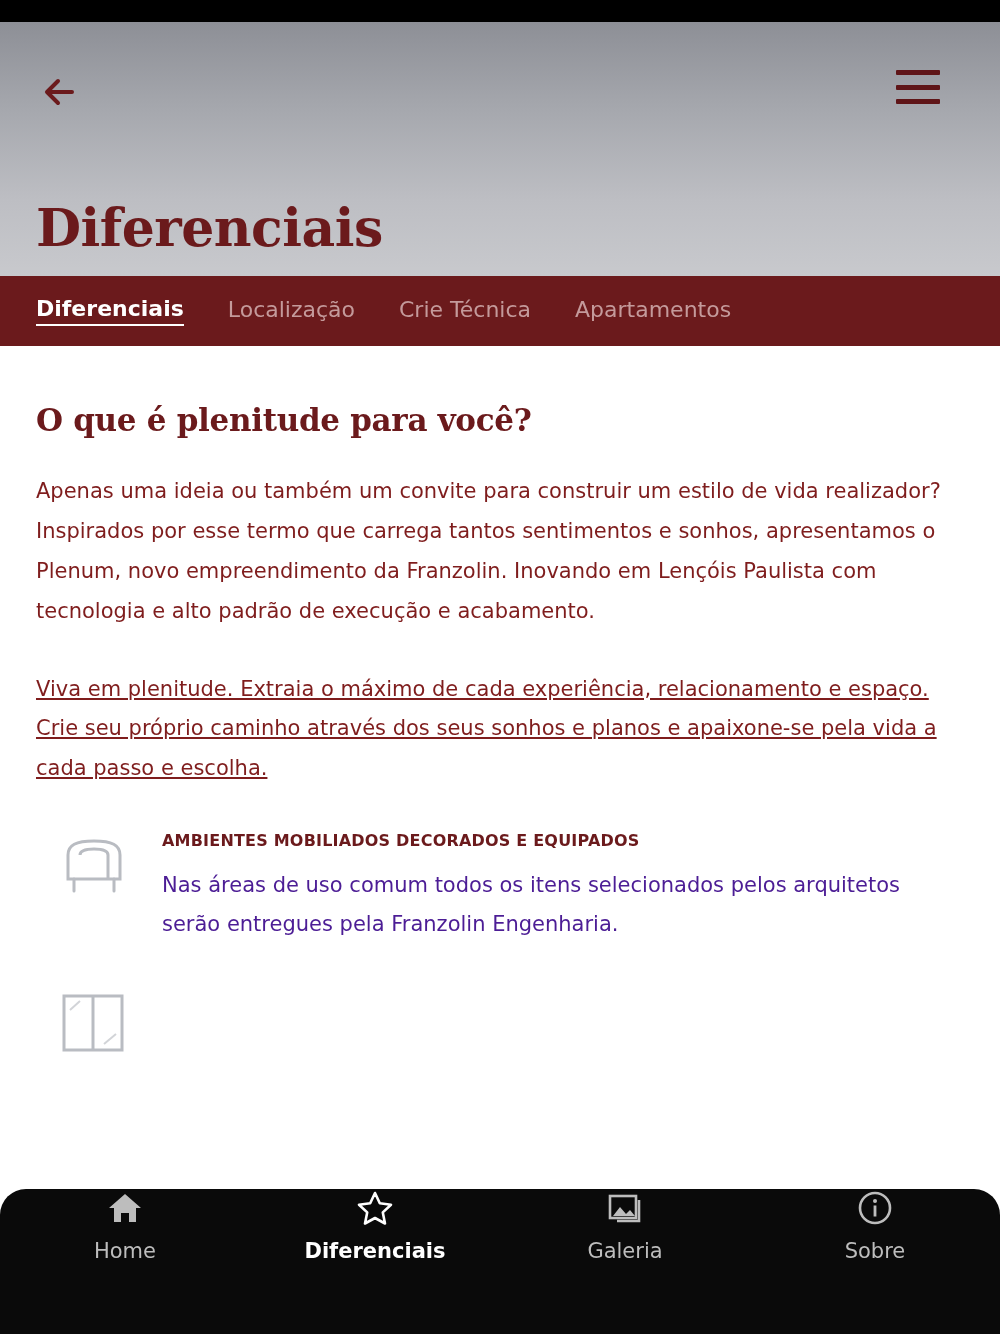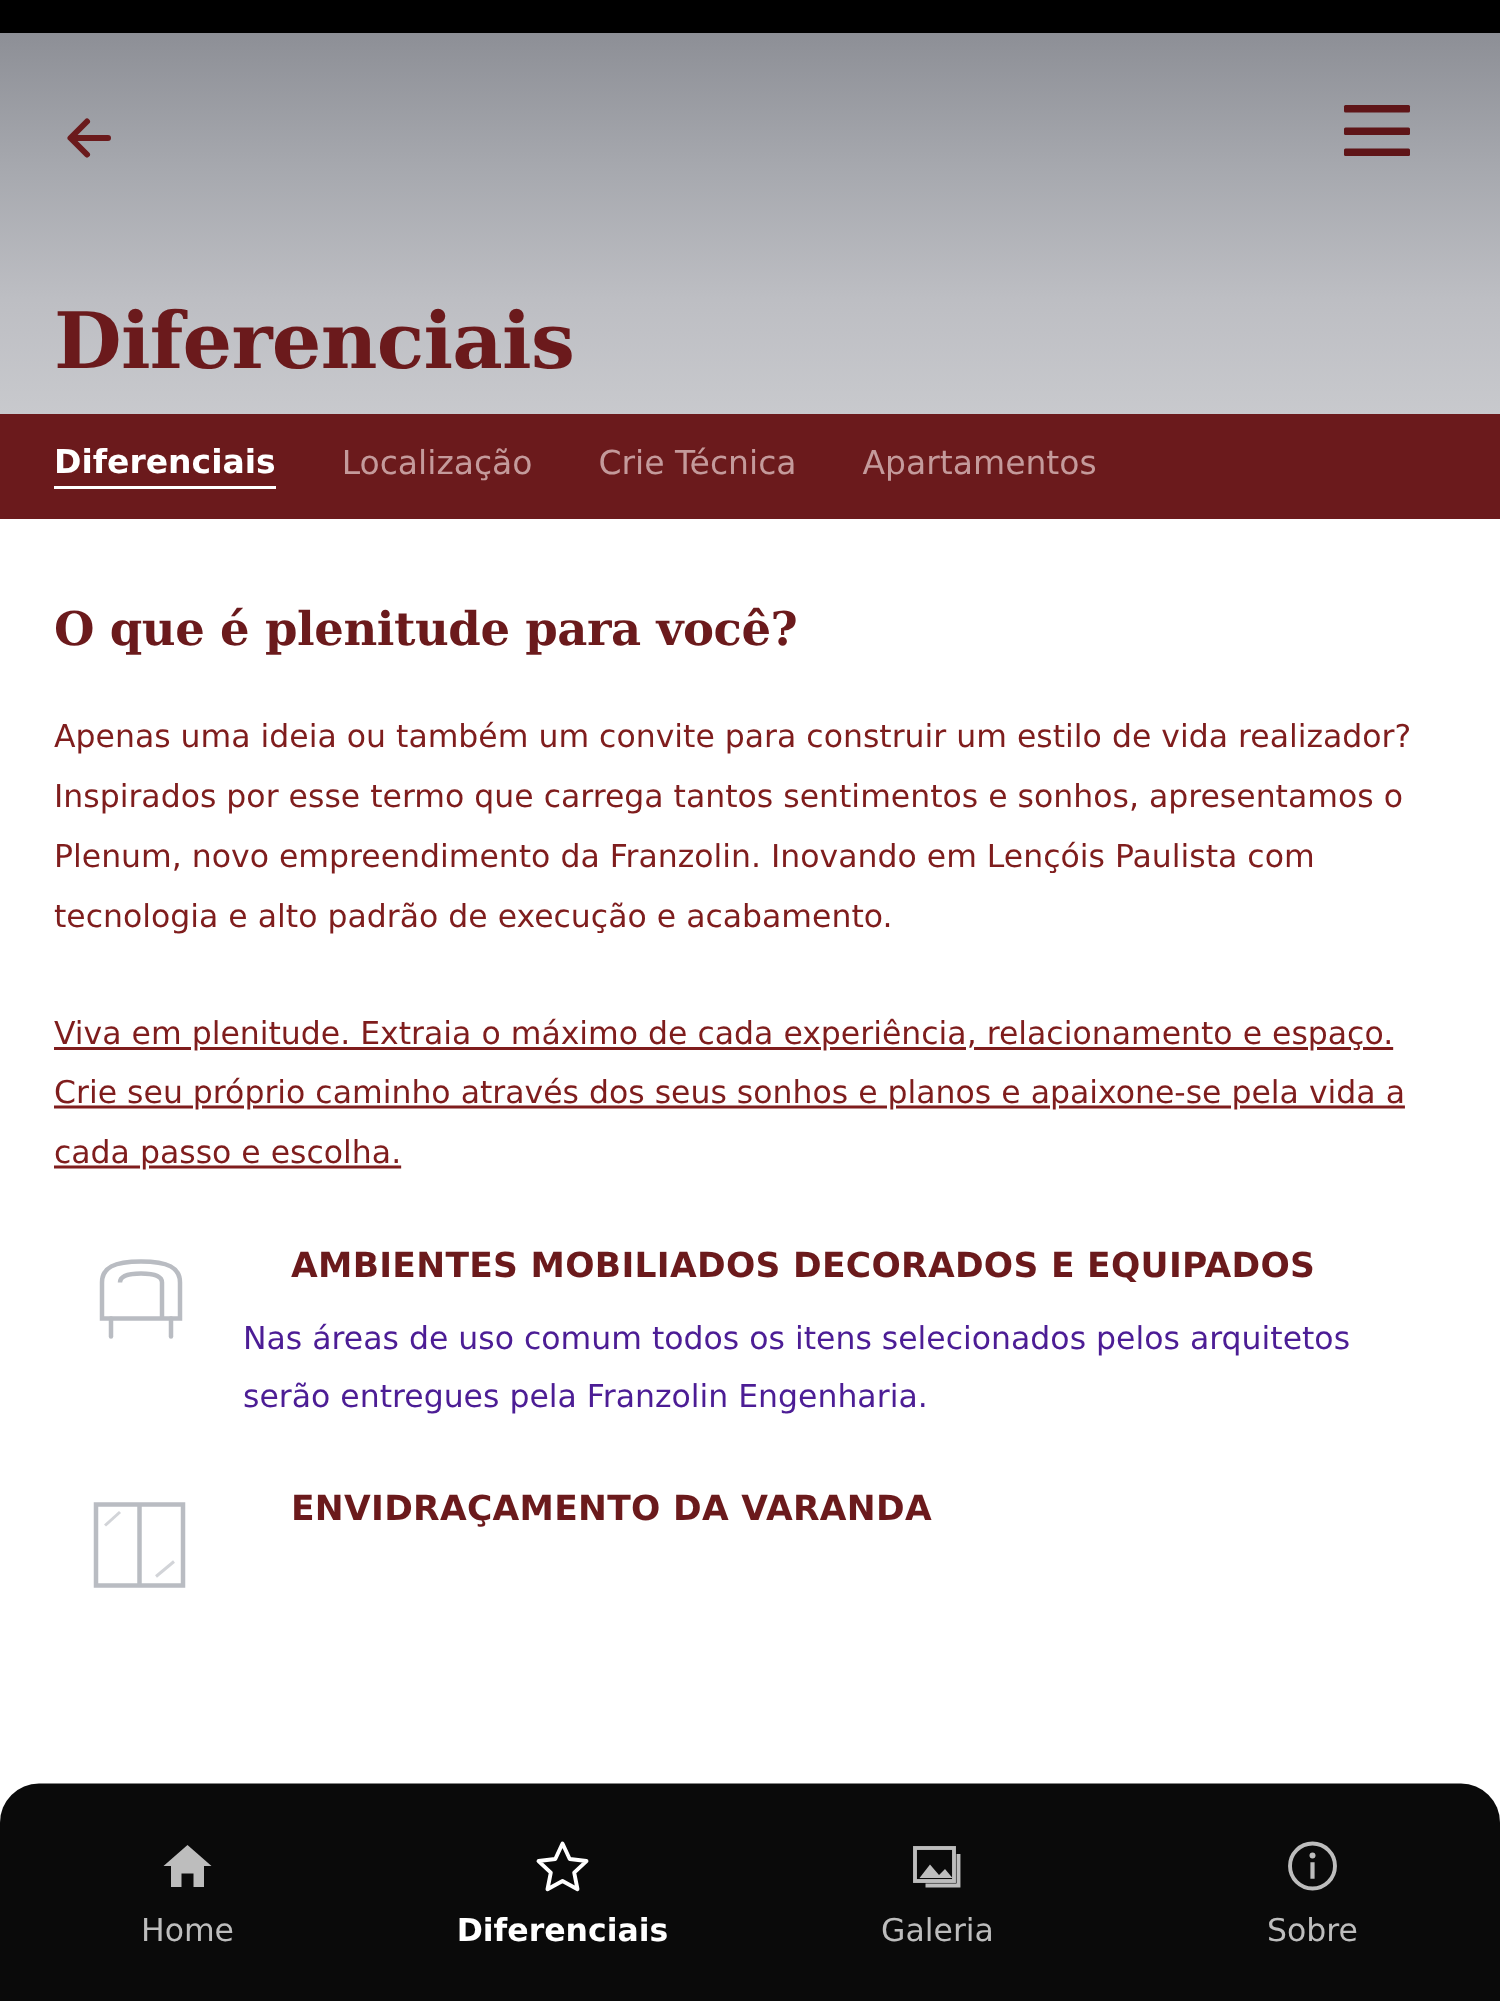--- a/index.html
+++ b/index.html
@@ -132,23 +132,22 @@
     padding-top: 4px;
     display: flex;
     justify-content: flex-start;
     padding-left: 22px;
     box-sizing: border-box;
   }
   .feature-body { flex: 1; }
   .feature-title {
     color: #6b1a1c;
     font-weight: bold;
-    font-size: 23px;
+    font-size: 16px;
     letter-spacing: 0.2px;
-    margin-left: 32px;
   }
   .feature-desc {
     color: #4c1d95;
     font-size: 21px;
     line-height: 1.85;
     margin-top: 16px;
   }
   .feature-desc.tight { margin-top: 6px; }
 
   
@@ -161,21 +160,20 @@
     background: #0a0a0a;
     border-top-left-radius: 26px;
     border-top-right-radius: 26px;
     display: flex;
   }
   .nav-item {
     flex: 1;
     display: flex;
     flex-direction: column;
     align-items: center;
-    justify-content: center;
     gap: 12px;
     cursor: pointer;
     color: #bdbdbd;
   }
   .nav-item.active { color: #ffffff; }
   .nav-label { font-size: 21px; }
   .nav-item.active .nav-label { font-weight: bold; }
   .nav-icon svg { display: block; }
 </style>
 </head>
@@ -229,21 +227,20 @@
   <div class="feature">
     <div class="feature-icon">
       <svg width="70" height="66" viewBox="0 0 70 66" aria-hidden="true">
         <rect x="6" y="6" width="58" height="54" fill="none" stroke="#b9bcc2" stroke-width="3"></rect>
         <line x1="35" y1="6" x2="35" y2="60" stroke="#b9bcc2" stroke-width="3"></line>
         <line x1="12" y1="20" x2="22" y2="11" stroke="#d2d4d8" stroke-width="2"></line>
         <line x1="46" y1="54" x2="58" y2="44" stroke="#d2d4d8" stroke-width="2"></line>
       </svg>
     </div>
     <div class="feature-body">
-      <div class="feature-title">ENVIDRAÇAMENTO DA VARANDA</div>
     </div>
   </div>
 </div>
 
 <div class="bottom-nav">
   <div class="nav-item">
     <div class="nav-icon">
       <svg width="38" height="38" viewBox="0 0 38 38" aria-hidden="true">
         <path d="M19 5 L35 19 H30 V33 H23 V24 H15 V33 H8 V19 H3 Z" fill="#bdbdbd"></path>
       </svg>

